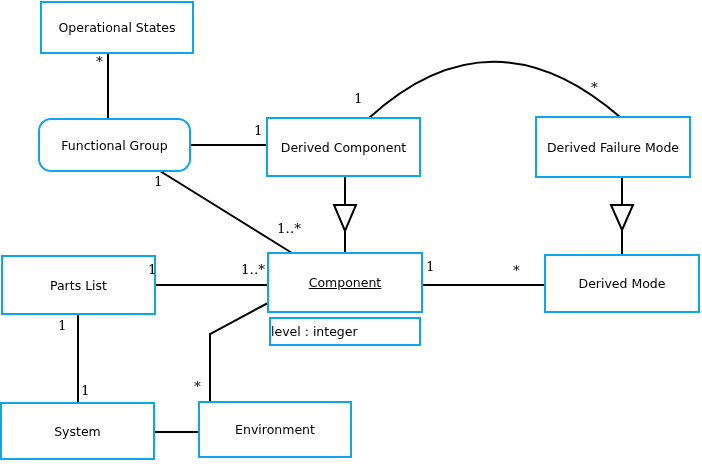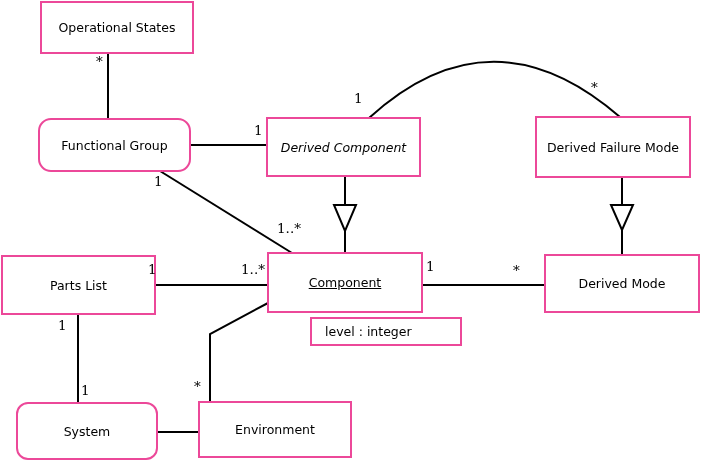--- a/index.html
+++ b/index.html
@@ -15,51 +15,49 @@
     font-family: "DejaVu Sans", sans-serif;
   }
   #edges {
     position: absolute; left: 0; top: 0;
     width: 702px; height: 464px;
   }
   .uml-box {
     position: absolute;
     box-sizing: border-box;
     background: #ffffff;
-    border: 2px solid #ec4899;
+    border: 2px solid #0ea5e9;
     display: flex;
     align-items: center;
     justify-content: center;
     font-size: 12.5px;
     color: #000000;
     white-space: nowrap;
   }
   .uml-attr {
     justify-content: flex-start;
-    padding-left: 13px;
-    margin-left: 41px;
   }
   .mult {
     position: absolute;
     font-family: "DejaVu Serif", serif;
     font-size: 13.5px;
     line-height: 1;
     color: #000000;
     white-space: nowrap;
   }
   
   .b-operational-states  { left: 40px;  top: 1px;   width: 154px; height: 53px; }
   .b-functional-group    { left: 38px;  top: 118px; width: 153px; height: 54px; border-radius: 13px; }
-  .b-derived-component   { left: 266px; top: 117px; width: 155px; height: 60px; font-style: italic; }
+  .b-derived-component   { left: 266px; top: 117px; width: 155px; height: 60px; }
   .b-derived-failure-mode{ left: 535px; top: 116px; width: 156px; height: 62px; }
   .b-parts-list          { left: 1px;   top: 255px; width: 155px; height: 60px; }
   .b-component           { left: 267px; top: 252px; width: 156px; height: 61px; text-decoration: underline; }
   .b-component-attr      { left: 269px; top: 317px; width: 152px; height: 29px; }
   .b-failure-mode        { left: 544px; top: 254px; width: 156px; height: 59px; }
-  .b-system              { left: 16px;   top: 402px; width: 142px; height: 58px; border-radius: 12px; }
+  .b-system              { left: 0px;   top: 402px; width: 155px; height: 58px; }
   .b-environment         { left: 198px; top: 401px; width: 154px; height: 57px; }
   
   .m-os-star       { left: 96px;  top: 55px;  }
   .m-fg-dc-one     { left: 254px; top: 124px; }
   .m-fg-comp-one   { left: 154px; top: 175px; }
   .m-fg-comp-many  { left: 277px; top: 222px; }
   .m-arc-one       { left: 354px; top: 92px;  }
   .m-arc-star      { left: 591px; top: 81px;  }
   .m-pl-comp-one   { left: 148px; top: 263px; }
   .m-pl-comp-many  { left: 241px; top: 263px; }

